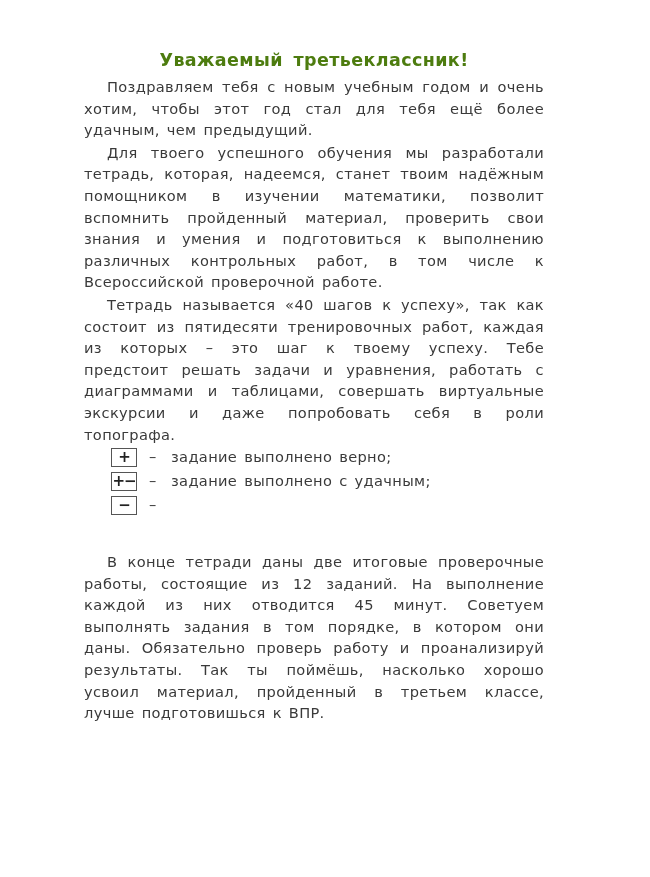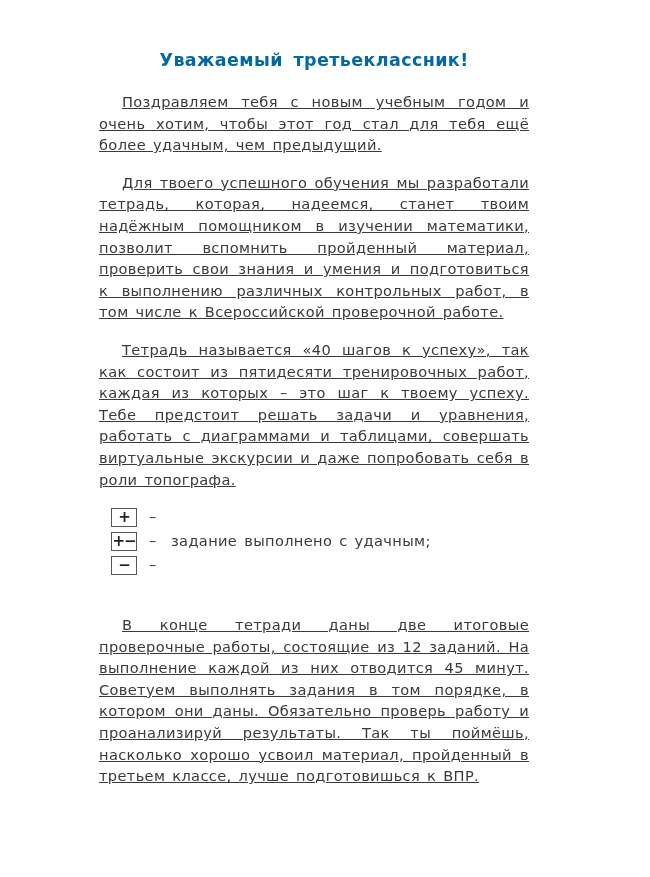--- a/index.html
+++ b/index.html
@@ -1,20 +1,20 @@
 <!DOCTYPE html>
 <html><head>
 <meta charset="utf-8">
 <style>
   html, body { margin: 0; padding: 0; background: #ffffff; }
   body { width: 650px; height: 877px; overflow: hidden; position: relative; font-family: "DejaVu Sans", sans-serif; color: #3a3a3a; }
   .page { position: absolute; left: 83px; top: 0; width: 462px; }
-  .title { position: absolute; left: 0; width: 462px; top: 50px; text-align: center; font-weight: bold; font-size: 17.5px; color: #0369a1; letter-spacing: 0.4px; word-spacing: 4px; margin: 0; }
+  .title { position: absolute; left: 0; width: 462px; top: 50px; text-align: center; font-weight: bold; font-size: 17.5px; color: #4d7c0f; letter-spacing: 0.4px; word-spacing: 4px; margin: 0; }
   .body { position: absolute; top: 75px; left: 0; width: 462px; font-size: 14.6px; line-height: 21.6px; letter-spacing: 0.35px; word-spacing: 2px; }
-  .body p { margin: 16px; text-align: justify; text-align-last: left; text-indent: 23px; -webkit-hyphens: manual; hyphens: manual; text-decoration: underline; }
+  .body p { margin: 1px; text-align: justify; text-align-last: left; text-indent: 23px; -webkit-hyphens: manual; hyphens: manual; }
   .legend { margin: 1px 0 13px 28px; }
   .legend-row { display: flex; align-items: flex-start; height: 24px; }
   .legend-row.tall { height: 44px; }
   .box { width: 24px; height: 17px; border: 1px solid #555; font-size: 15px; line-height: 16px; text-align: center; margin-top: 2px; box-sizing: border-box; width: 26px; height: 19px; color: #222; font-weight: bold; letter-spacing: -1px; }
   .dash { width: 14px; margin-left: 12px; margin-right: 8px; }
   .legend-text { flex: 0 0 auto; width: 270px; }
 </style>
 </head>
 <body>
 
@@ -22,20 +22,21 @@
   <h1 class="title">Уважаемый третьеклассник!</h1>
   <div class="body">
     <p>Поздравляем тебя с новым учебным годом и очень хотим, чтобы этот год стал для тебя ещё более удачным, чем предыдущий.</p>
     <p>Для твоего успешного обучения мы разработали тетрадь, которая, надеемся, станет твоим надёжным помощником в изучении математики, позволит вспомнить пройденный материал, проверить свои знания и умения и подготовиться к выполнению различных контрольных работ, в том числе к Всероссийской проверочной работе.</p>
     <p>Тетрадь называется «40 шагов к успеху», так как состоит из пятидесяти тренировочных работ, каждая из которых – это шаг к твоему успеху. Тебе предстоит решать задачи и уравнения, работать с диаграммами и таблицами, совершать виртуальные экскурсии и даже попробовать себя в роли топографа.</p>
 
     <div class="legend">
       <div class="legend-row">
         <div class="box">+</div>
         <div class="dash">–</div>
+        <div class="legend-text">задание выполнено верно;</div>
       </div>
       <div class="legend-row">
         <div class="box">+−</div>
         <div class="dash">–</div>
         <div class="legend-text">задание выполнено с удачным;</div>
       </div>
       <div class="legend-row tall">
         <div class="box">−</div>
         <div class="dash">–</div>
       </div>

